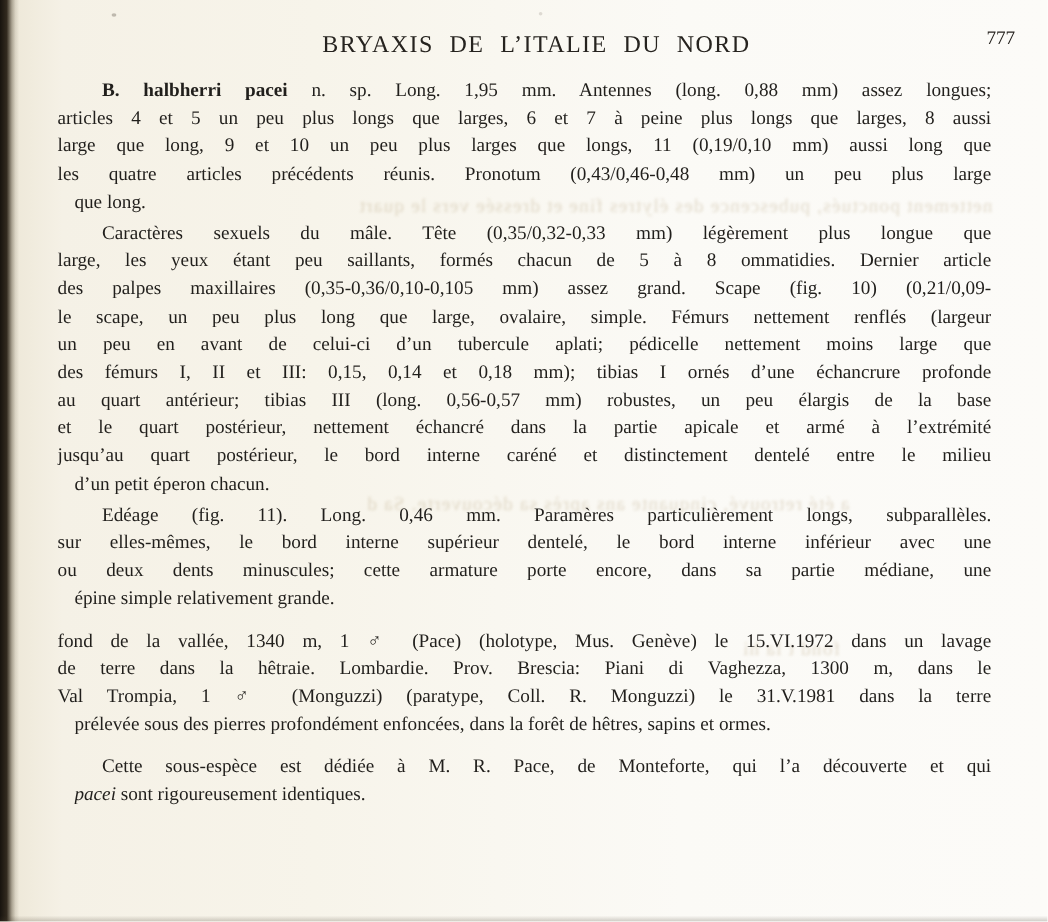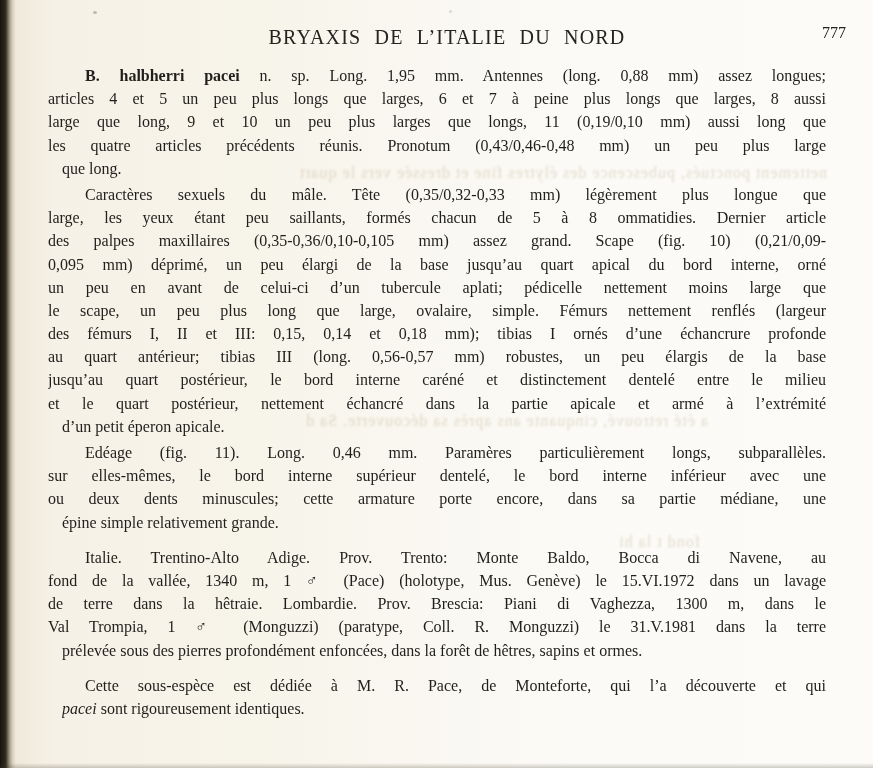--- a/index.html
+++ b/index.html
@@ -110,37 +110,35 @@
       <div class="line first"><span class="bold">B. halbherri pacei</span><span> n. sp. Long. 1,95 mm. Antennes (long. 0,88 mm) assez longues;</span></div>
       <div class="line"><span>articles 4 et 5 un peu plus longs que larges, 6 et 7 à peine plus longs que larges, 8 aussi</span></div>
       <div class="line"><span>large que long, 9 et 10 un peu plus larges que longs, 11 (0,19/0,10 mm) aussi long que</span></div>
       <div class="line"><span>les quatre articles précédents réunis. Pronotum (0,43/0,46-0,48 mm) un peu plus large</span></div>
       <div class="line last"><span>que long.</span></div>
     </div>
     <div class="para space-small">
       <div class="line first"><span>Caractères sexuels du mâle. Tête (0,35/0,32-0,33 mm) légèrement plus longue que</span></div>
       <div class="line"><span>large, les yeux étant peu saillants, formés chacun de 5 à 8 ommatidies. Dernier article</span></div>
       <div class="line"><span>des palpes maxillaires (0,35-0,36/0,10-0,105 mm) assez grand. Scape (fig. 10) (0,21/0,09-</span></div>
-      <div class="line"><span>0,095 mm) déprimé, un peu élargi de la base jusqu’au quart apical du bord interne, orné</span></div>
+      <div class="line"><span>le scape, un peu plus long que large, ovalaire, simple. Fémurs nettement renflés (largeur</span></div>
       <div class="line"><span>un peu en avant de celui-ci d’un tubercule aplati; pédicelle nettement moins large que</span></div>
-      <div class="line"><span>le scape, un peu plus long que large, ovalaire, simple. Fémurs nettement renflés (largeur</span></div>
       <div class="line"><span>des fémurs I, II et III: 0,15, 0,14 et 0,18 mm); tibias I ornés d’une échancrure profonde</span></div>
       <div class="line"><span>au quart antérieur; tibias III (long. 0,56-0,57 mm) robustes, un peu élargis de la base</span></div>
+      <div class="line"><span>et le quart postérieur, nettement échancré dans la partie apicale et armé à l’extrémité</span></div>
       <div class="line"><span>jusqu’au quart postérieur, le bord interne caréné et distinctement dentelé entre le milieu</span></div>
-      <div class="line"><span>et le quart postérieur, nettement échancré dans la partie apicale et armé à l’extrémité</span></div>
-      <div class="line last"><span>d’un petit éperon apicale.</span></div>
+      <div class="line last"><span>d’un petit éperon chacun.</span></div>
     </div>
     <div class="para space-small">
       <div class="line first"><span>Edéage (fig. 11). Long. 0,46 mm. Paramères particulièrement longs, subparallèles.</span></div>
       <div class="line"><span>sur elles-mêmes, le bord interne supérieur dentelé, le bord interne inférieur avec une</span></div>
       <div class="line"><span>ou deux dents minuscules; cette armature porte encore, dans sa partie médiane, une</span></div>
       <div class="line last"><span>épine simple relativement grande.</span></div>
     </div>
     <div class="para space-large">
-      <div class="line first"><span>Italie. Trentino-Alto Adige. Prov. Trento: Monte Baldo, Bocca di Navene, au</span></div>
       <div class="line"><span>fond de la vallée, 1340 m, 1 ♂ (Pace) (holotype, Mus. Genève) le 15.VI.1972 dans un lavage</span></div>
       <div class="line"><span>de terre dans la hêtraie. Lombardie. Prov. Brescia: Piani di Vaghezza, 1300 m, dans le</span></div>
       <div class="line"><span>Val Trompia, 1 ♂ (Monguzzi) (paratype, Coll. R. Monguzzi) le 31.V.1981 dans la terre</span></div>
       <div class="line last"><span>prélevée sous des pierres profondément enfoncées, dans la forêt de hêtres, sapins et ormes.</span></div>
     </div>
     <div class="para space-large">
       <div class="line first"><span>Cette sous-espèce est dédiée à M. R. Pace, de Monteforte, qui l’a découverte et qui</span></div>
       <div class="line last"><span class="italic">pacei</span><span> sont rigoureusement identiques.</span></div>
     </div>
   </main>

